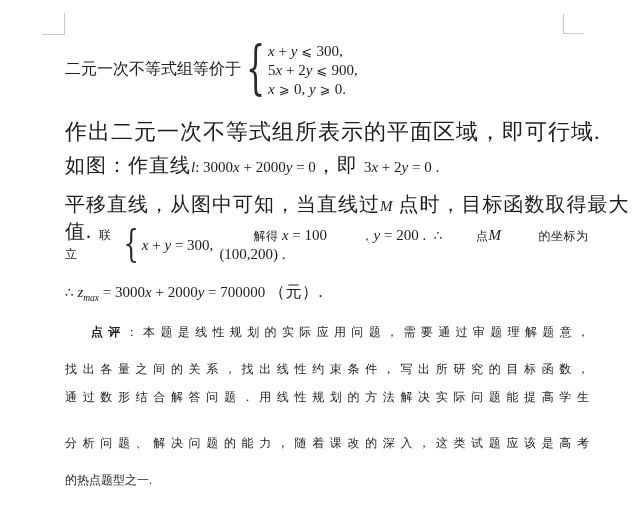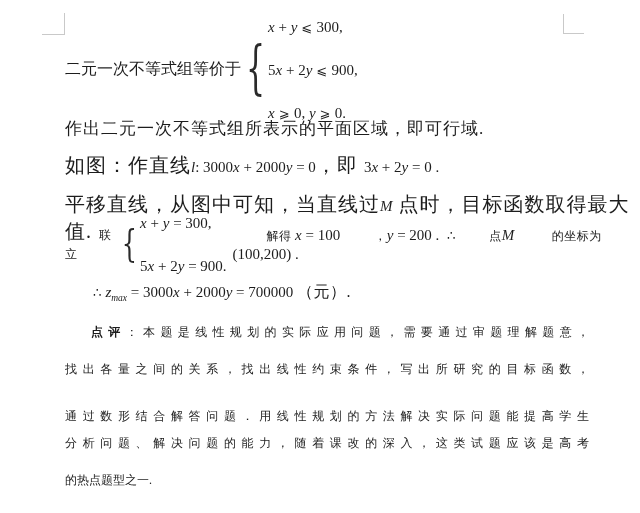--- a/index.html
+++ b/index.html
@@ -23,45 +23,45 @@
   .seg-op  { font-family:"DejaVu Sans","DejaVu Serif", sans-serif; font-size:13px; white-space:pre; }
   .seg-sub { font-family:"Liberation Serif", serif; font-style:italic; font-size:9.5px;
              vertical-align:-4px; white-space:pre; }
 
   .sol .seg-cn { font-size:20px; letter-spacing:1px; }
 
   
   #block1 { left:65px; top:36px; height:66px; display:flex; align-items:center; }
   #block1 .seg-cn { font-size:16px; letter-spacing:0; }
 
-  .sys { display:flex; flex-direction:column; justify-content:space-between;gap:24px; }
+  .sys { display:flex; flex-direction:column; justify-content:space-between; }
   .sys .row { line-height:19px; height:19px; }
 
   .brace { display:inline-block; font-family:"DejaVu Serif", serif; font-weight:400;
            color:#2a2a2a; line-height:1; }
   .brace3 { font-size:30px; transform:scaleY(1.9); margin:0 3px 0 5px; }
   .brace2 { font-size:24px; transform:scaleY(1.55); margin:0 3px 0 2px; }
 
   #line2 { left:65px; top:117px; }
   #line3 { left:65px; top:152px; }
   #line4 { left:65px; top:191px; }
 
   #block5 { left:65px; top:221px; height:46px; display:flex; align-items:center; }
   #block5 .seg-cn { font-size:12px; letter-spacing:0.5px;margin-left:34px; }
   #block5 .after { margin-left:6px; }
 
-  #line6 { left:65px; top:282px;margin-left:28px; }
+  #line6 { left:65px; top:282px; }
   #line6 .seg-cn { font-size:16px; letter-spacing:0.5px; }
 
   
   .para { left:65px; width:524px; font-size:12px; line-height:20px; }
   .just { text-align:justify; text-align-last:justify; }
   #p1 { top:322px; text-indent:26px; }
   #p2 { top:359px; }
-  #p3 { top:406px; }
+  #p3 { top:387px; }
   #p4 { top:433px; }
   #p5 { top:470px; }
 </style>
 </head>
 <body>
 
 <div id="page">
 
   <div class="mark-left"></div>
   <div class="mark-right"></div>
@@ -70,33 +70,32 @@
     <span><span class="seg-cn">二元一次不等式组等价于</span></span>
     <span class="brace brace3">{</span>
     <div class="sys">
       <div class="row"><span class="seg-it">x</span><span class="seg-rm"> + </span><span class="seg-it">y</span><span class="seg-op"> ⩽ </span><span class="seg-rm">300,</span></div>
       <div class="row"><span class="seg-rm">5</span><span class="seg-it">x</span><span class="seg-rm"> + 2</span><span class="seg-it">y</span><span class="seg-op"> ⩽ </span><span class="seg-rm">900,</span></div>
       <div class="row"><span class="seg-it">x</span><span class="seg-op"> ⩾ </span><span class="seg-rm">0, </span><span class="seg-it">y</span><span class="seg-op"> ⩾ </span><span class="seg-rm">0.</span></div>
     </div>
   </div>
 
   <div id="line2" class="abs sol">
-    <span class="seg-cn" style="font-size:17px; letter-spacing:1px;">作出二元一次不等式组所表示的平面区域，即可行域.</span>
+    <span class="seg-cn" style="font-size:22px; letter-spacing:1px;">作出二元一次不等式组所表示的平面区域，即可行域.</span>
   </div>
 
   <div id="line3" class="abs sol"><span class="seg-cn">如图：作直线</span><span class="seg-it">l</span><span class="seg-rm">: 3000</span><span class="seg-it">x</span><span class="seg-rm"> + 2000</span><span class="seg-it">y</span><span class="seg-rm"> = 0</span><span class="seg-cn">，即 </span><span class="seg-rm">3</span><span class="seg-it">x</span><span class="seg-rm"> + 2</span><span class="seg-it">y</span><span class="seg-rm"> = 0 .</span></div>
 
   <div id="line4" class="abs sol"><span class="seg-cn">平移直线，从图中可知，当直线过</span><span class="seg-it">M</span><span class="seg-cn"> 点时，目标函数取得最大值.</span></div>
 
   <div id="block5" class="abs sol">
     <span><span class="seg-cn">联立</span></span>
     <span class="brace brace2">{</span>
     <div class="sys">
       <div class="row"><span class="seg-it">x</span><span class="seg-rm"> + </span><span class="seg-it">y</span><span class="seg-rm"> = 300,</span></div>
-      <div class="row"><span class="seg-rm">5</span><span class="seg-it">x</span><span class="seg-rm"> + 2</span><span class="seg-it">y</span><span class="seg-rm"> = 900.</span></div>
     </div>
     <span class="after"><span class="seg-cn">解得 </span><span class="seg-it">x</span><span class="seg-rm"> = 100</span><span class="seg-cn">，</span><span class="seg-it">y</span><span class="seg-rm"> = 200 .  </span><span class="seg-op">∴</span><span class="seg-cn">点</span><span class="seg-it">M</span><span class="seg-cn"> 的坐标为 </span><span class="seg-rm">(100,200) .</span></span>
   </div>
 
   <div id="line6" class="abs sol"><span class="seg-op">∴ </span><span class="seg-it">z</span><span class="seg-sub">max</span><span class="seg-rm"> = 3000</span><span class="seg-it">x</span><span class="seg-rm"> + 2000</span><span class="seg-it">y</span><span class="seg-rm"> = 700000 </span><span class="seg-cn">（元）.</span></div>
 
   <div id="p1" class="abs para just"><span class="seg-cnb">点评</span><span class="seg-cn">：本题是线性规划的实际应用问题，需要通过审题理解题意，</span></div>
   <div id="p2" class="abs para just">找出各量之间的关系，找出线性约束条件，写出所研究的目标函数，</div>
   <div id="p3" class="abs para just">通过数形结合解答问题．用线性规划的方法解决实际问题能提高学生</div>
   <div id="p4" class="abs para just">分析问题、解决问题的能力，随着课改的深入，这类试题应该是高考</div>

